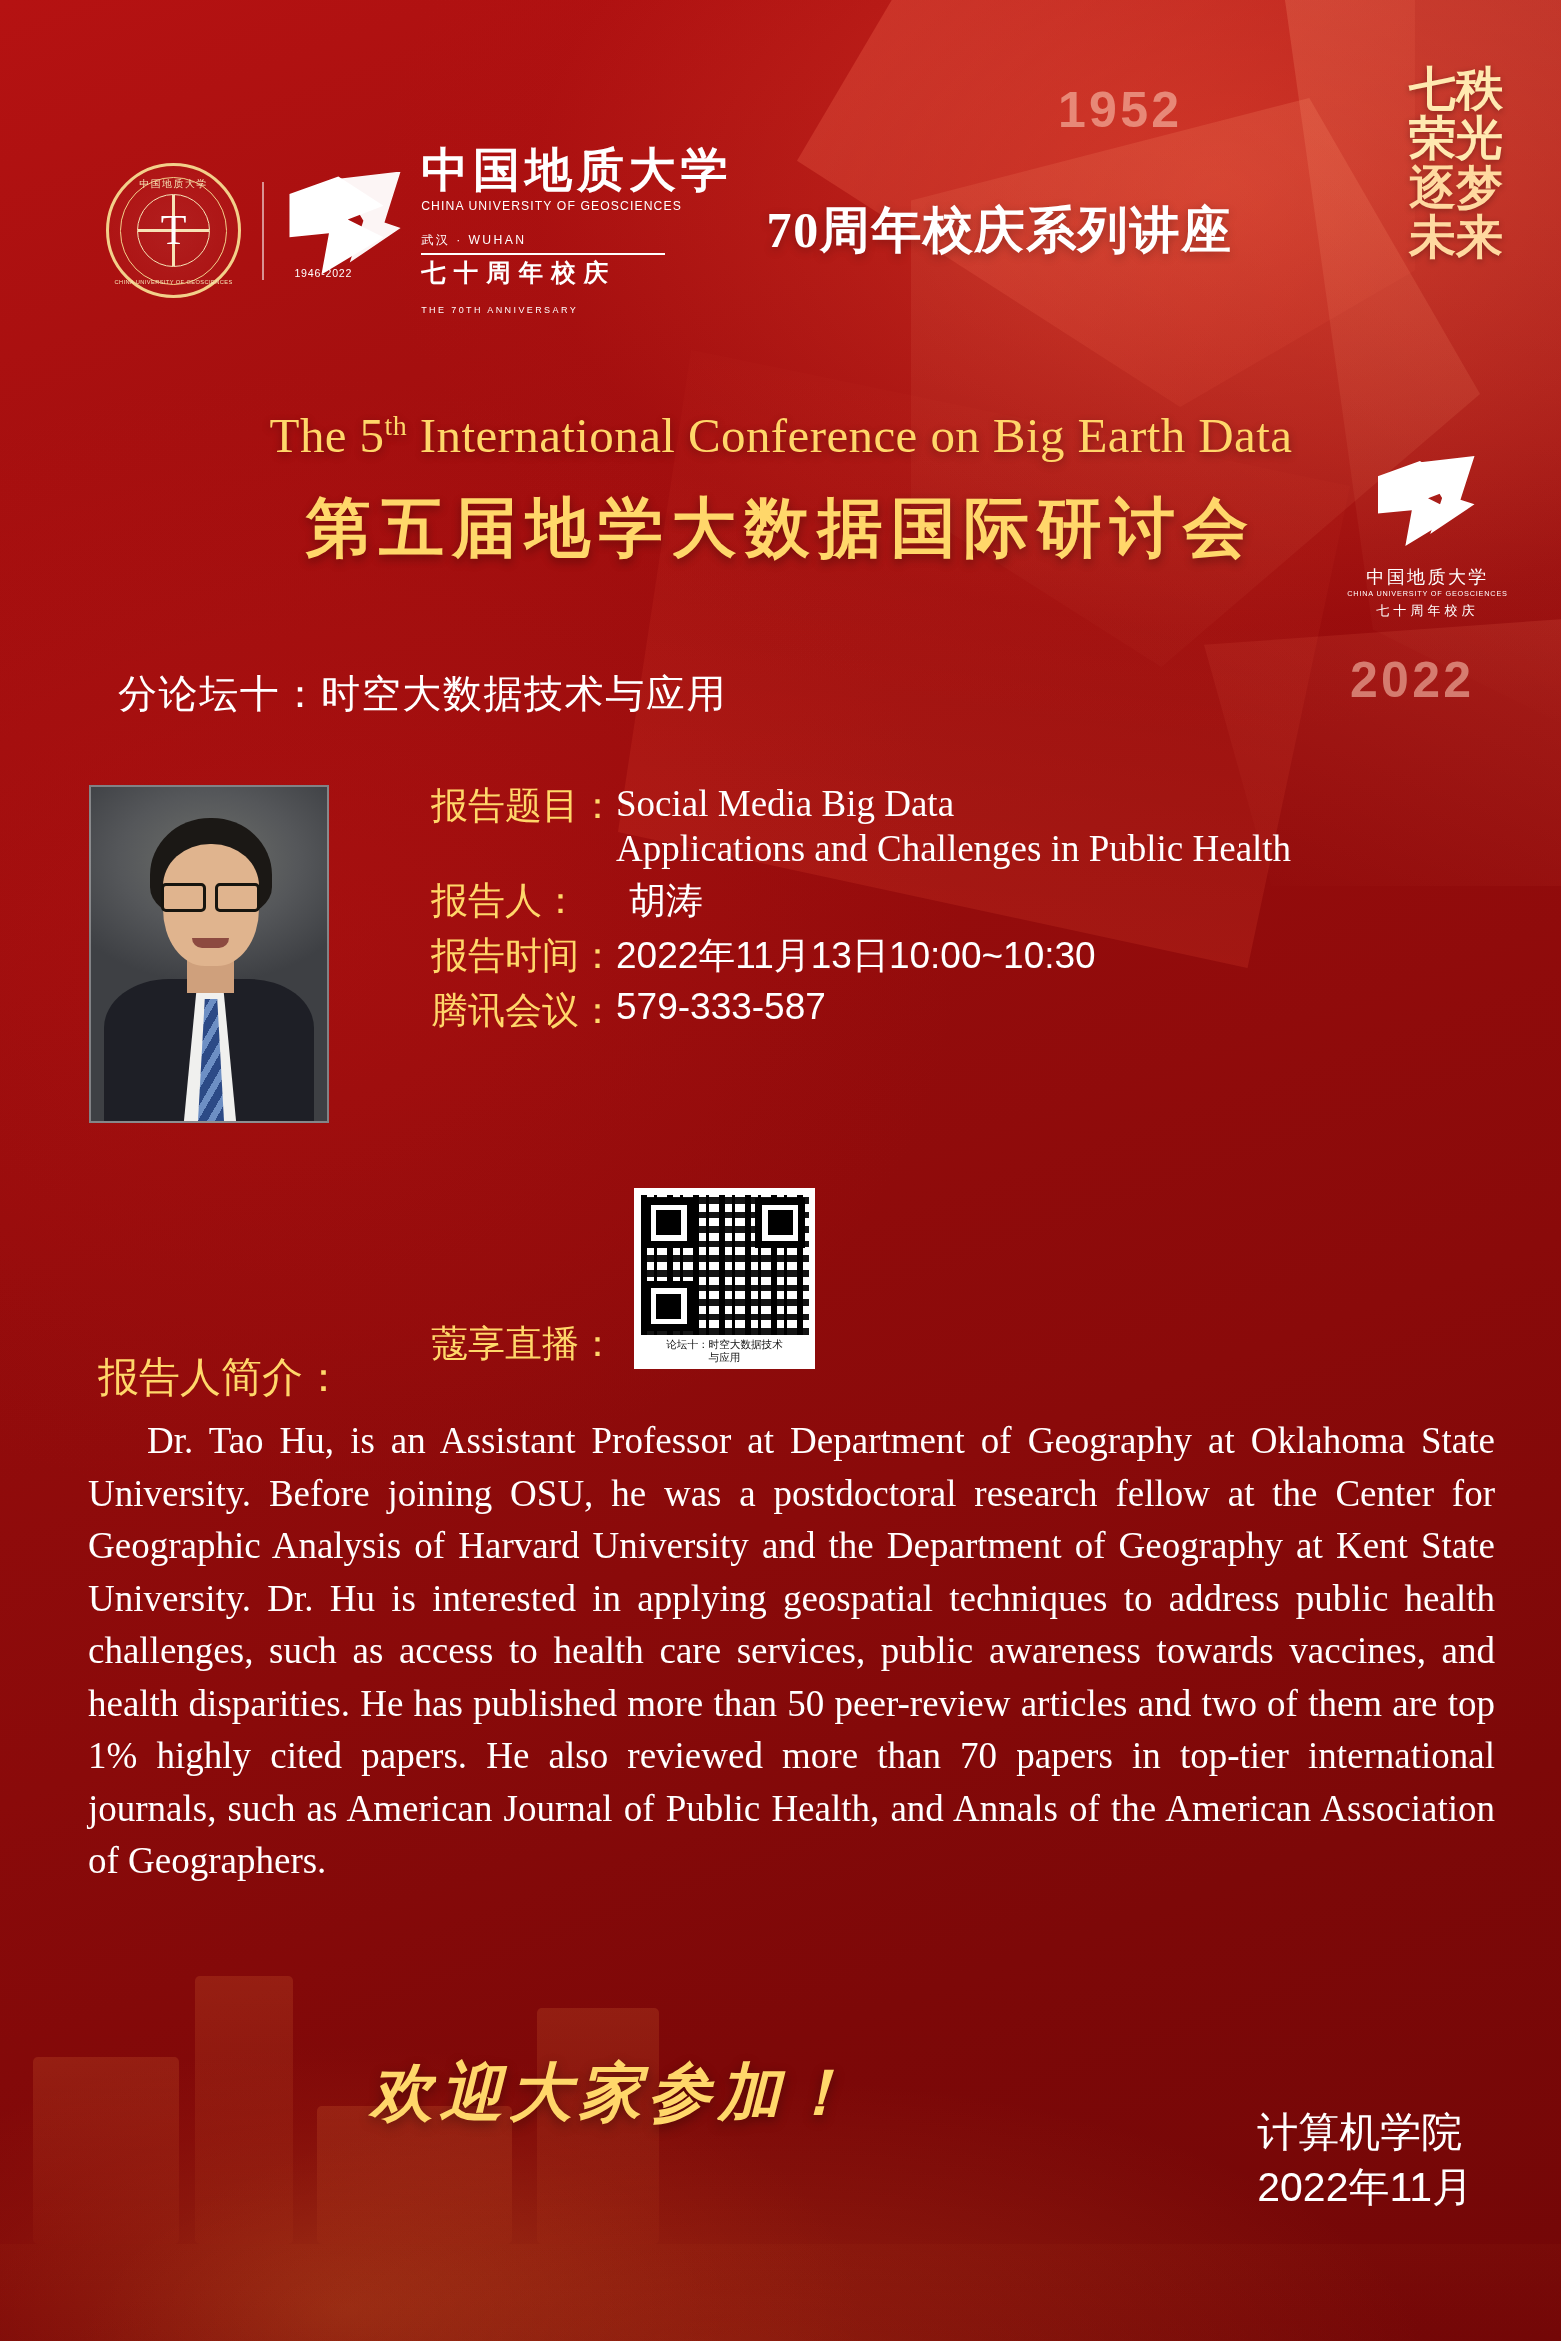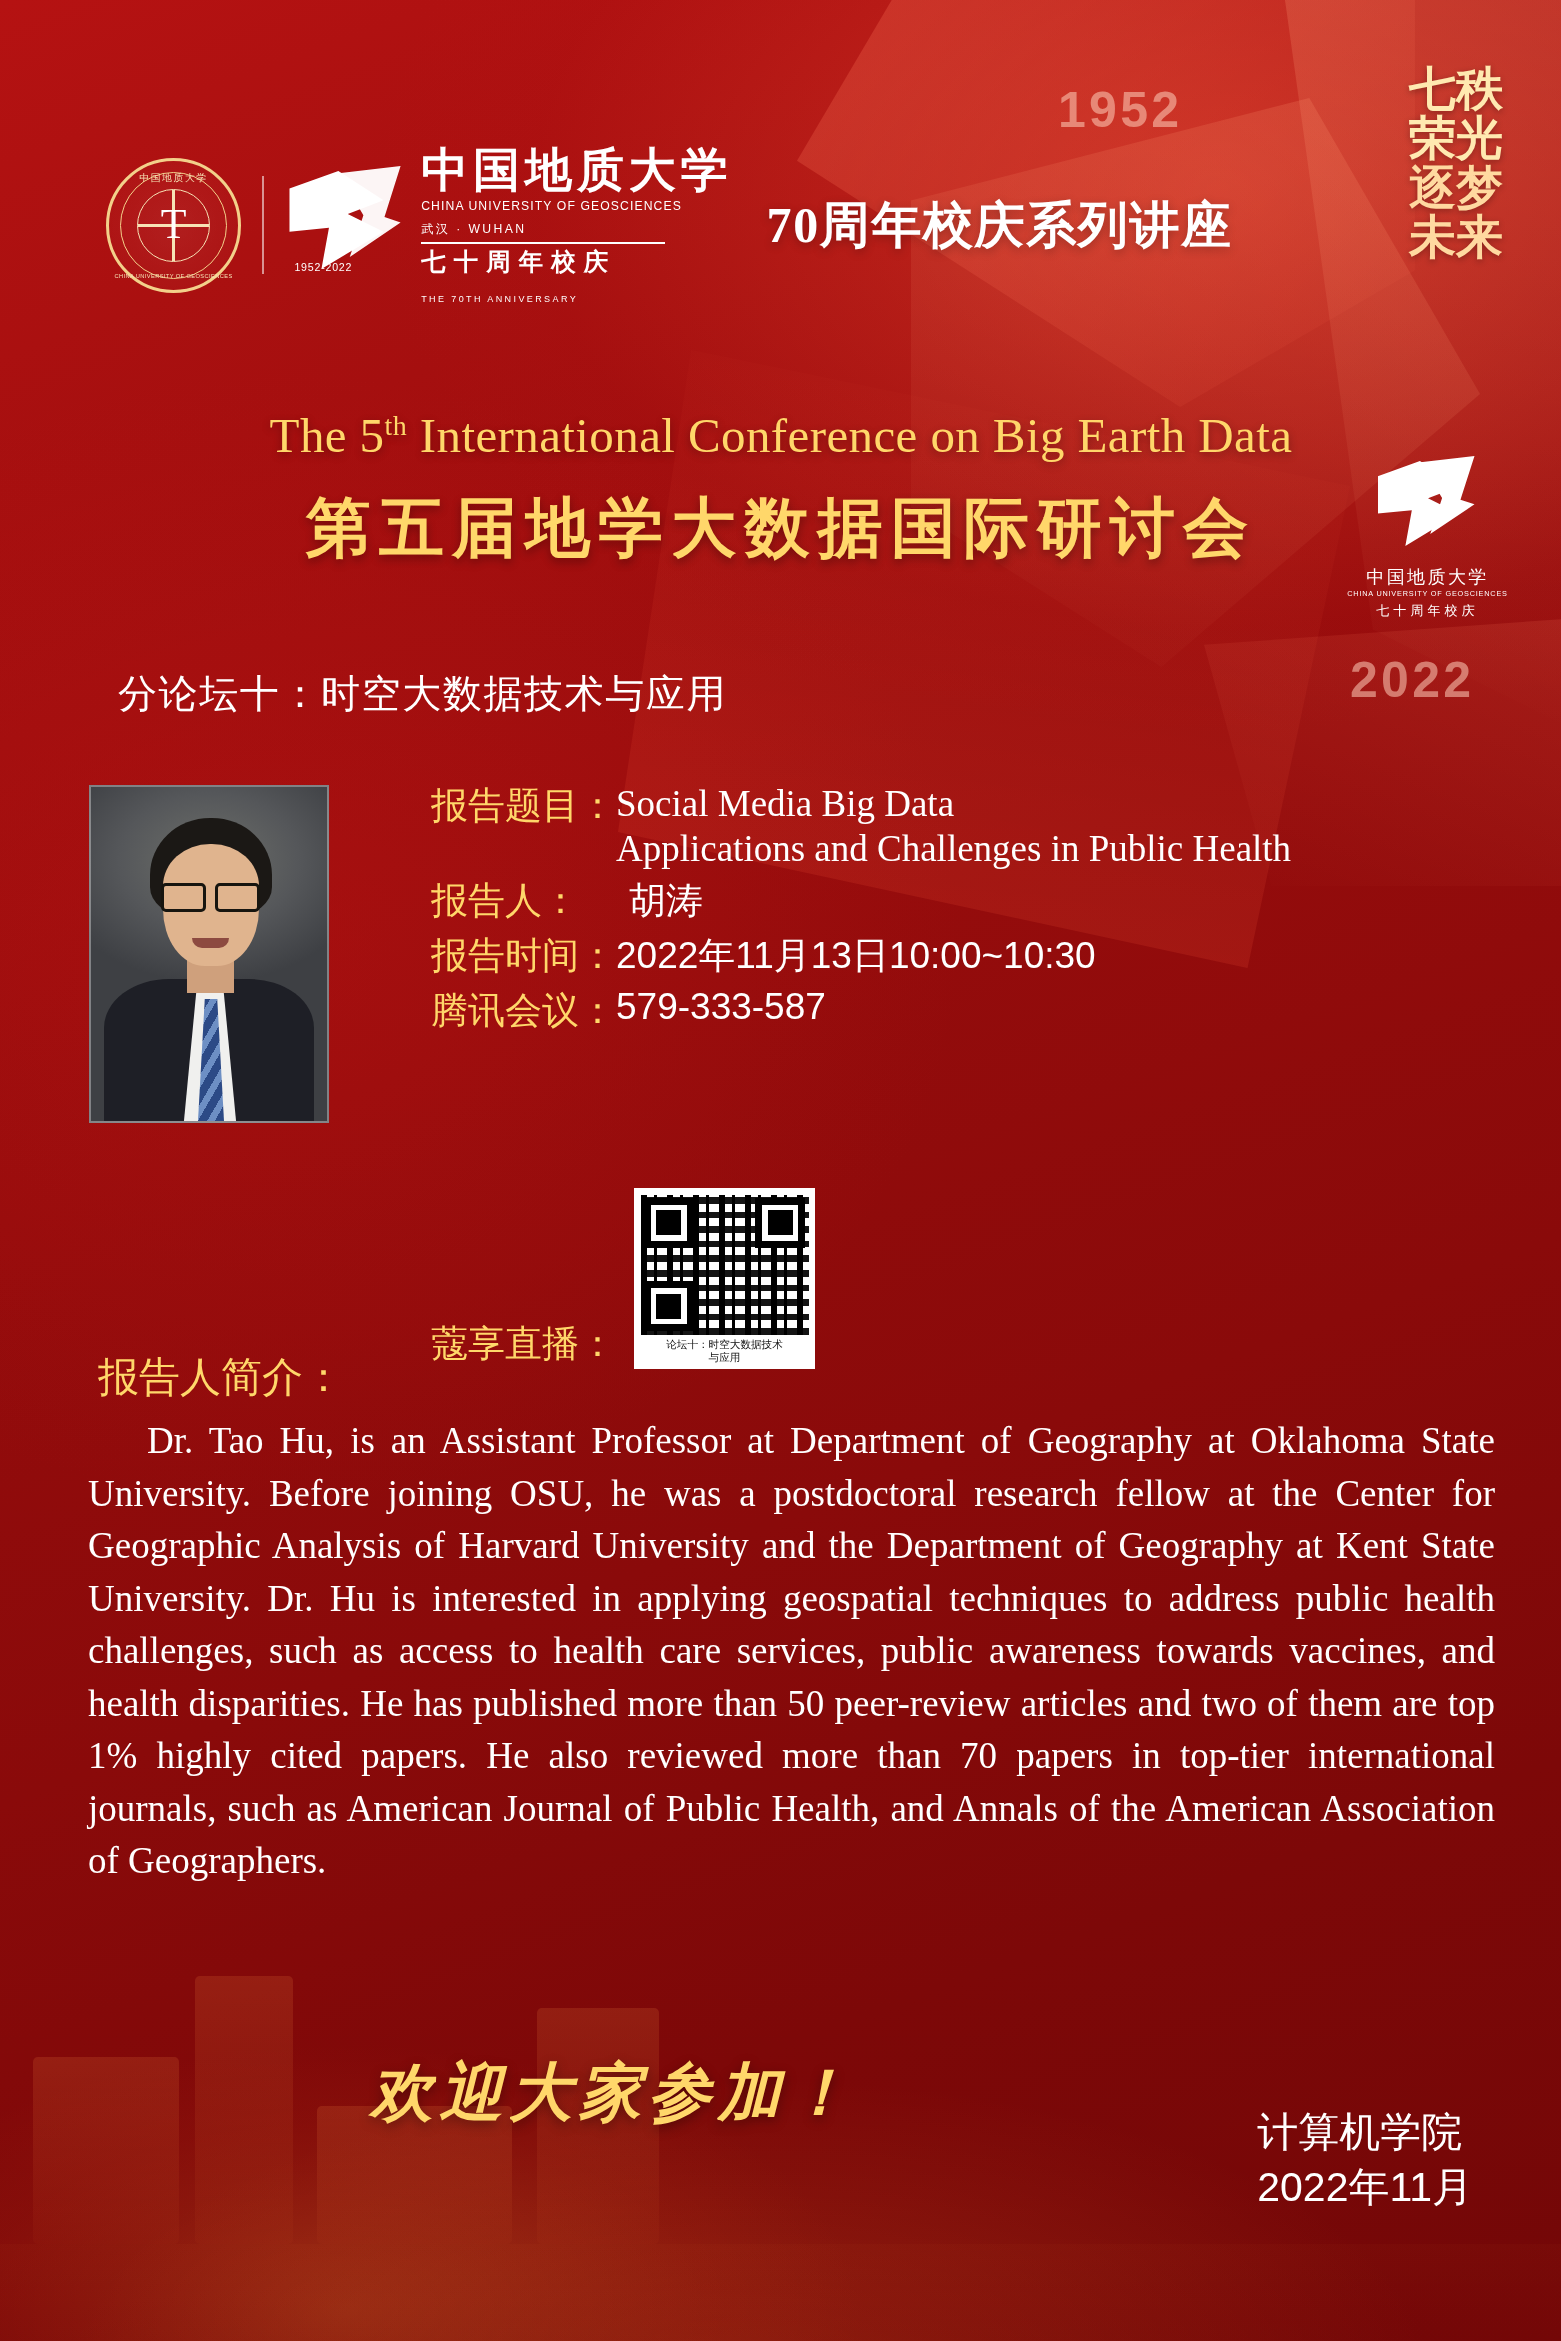--- a/index.html
+++ b/index.html
@@ -115,21 +115,21 @@
   .uni-text { line-height: 1.05; }
   .uni-cn {
     color: #ffffff; font-size: 47px; letter-spacing: 4.9px; font-weight: bold;
     font-family: "Liberation Serif", serif;
   }
   .uni-en {
     color: #ffffff; font-size: 12.2px; letter-spacing: 1.1px; margin-top: 4.9px;
     font-family: "Liberation Sans", sans-serif;
   }
   .uni-sub {
-    color: #ffffff; font-size: 12.2px; letter-spacing: 2.4px; margin-top: 10px;
+    color: #ffffff; font-size: 12.2px; letter-spacing: 2.4px; margin-top: 21px;
     font-family: "Liberation Sans", sans-serif;
   }
   .uni-rule { height: 1.6px; background: #fff; margin: 6.5px 0 4.9px 0; width: 244px; }
   .uni-anniv {
     color: #ffffff; font-size: 24.4px; letter-spacing: 8.1px; font-weight: bold;
     font-family: "Liberation Serif", serif;
   }
   .uni-anniv-en {
     color: #ffffff; font-size: 9px; letter-spacing: 2.4px; margin-top: 21px;
     font-family: "Liberation Sans", sans-serif;
@@ -342,21 +342,21 @@
       <div class="seal-t">T</div>
       <div class="seal-en-bot">CHINA UNIVERSITY OF GEOSCIENCES</div>
     </div>
 
     <div class="divider-v"></div>
 
     <div class="uni-mark">
       <div class="uni-logo">
         <div class="shape-a"></div>
         <div class="shape-b"></div>
-        <div class="yr">1952-2022</div>
+        <div class="yr">1946-2022</div>
       </div>
       <div class="uni-text">
         <div class="uni-cn">中国地质大学</div>
         <div class="uni-en">CHINA UNIVERSITY OF GEOSCIENCES</div>
         <div class="uni-sub">武汉 · WUHAN</div>
         <div class="uni-rule"></div>
         <div class="uni-anniv">七十周年校庆</div>
         <div class="uni-anniv-en">THE 70TH ANNIVERSARY</div>
       </div>
     </div>

